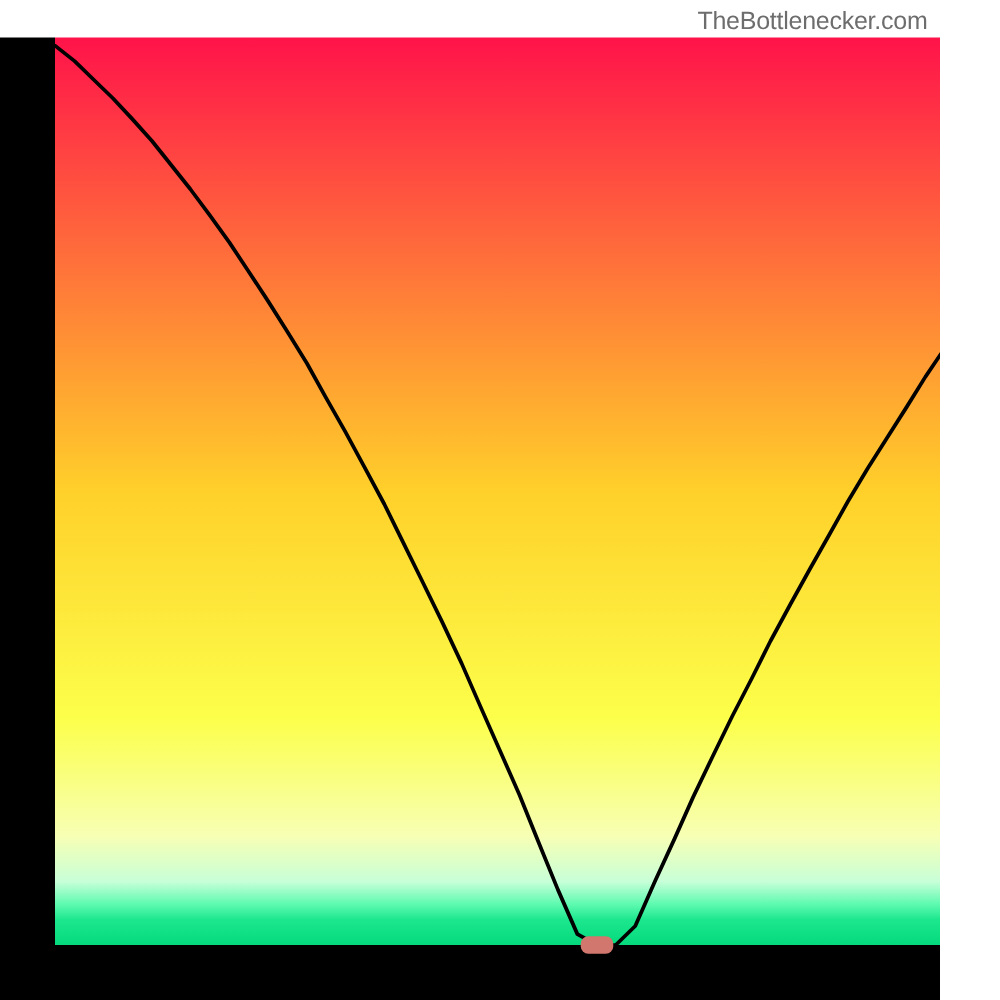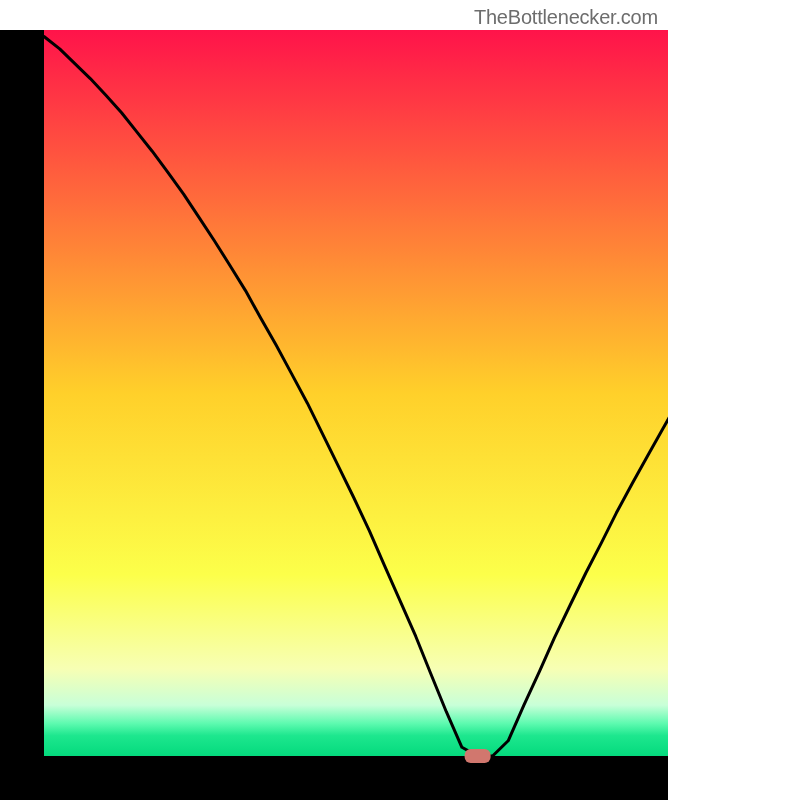--- a/index.html
+++ b/index.html
@@ -2,21 +2,21 @@
 <html><head>
 <meta charset="utf-8">
 <style>
   body {
     margin: 0;
     padding: 0;
     background: #fff;
     font-family: Arial, Helvetica, sans-serif;
   }
   .wrap {
-    width: 668px;
+    width: 752px;
     height: 800px;
     position: relative;
     overflow: hidden;
   }
   .attrib {
     position: absolute;
     top: 6px;
     right: 10px;
     color: #6d6d6d;
     font-size: 20px;

